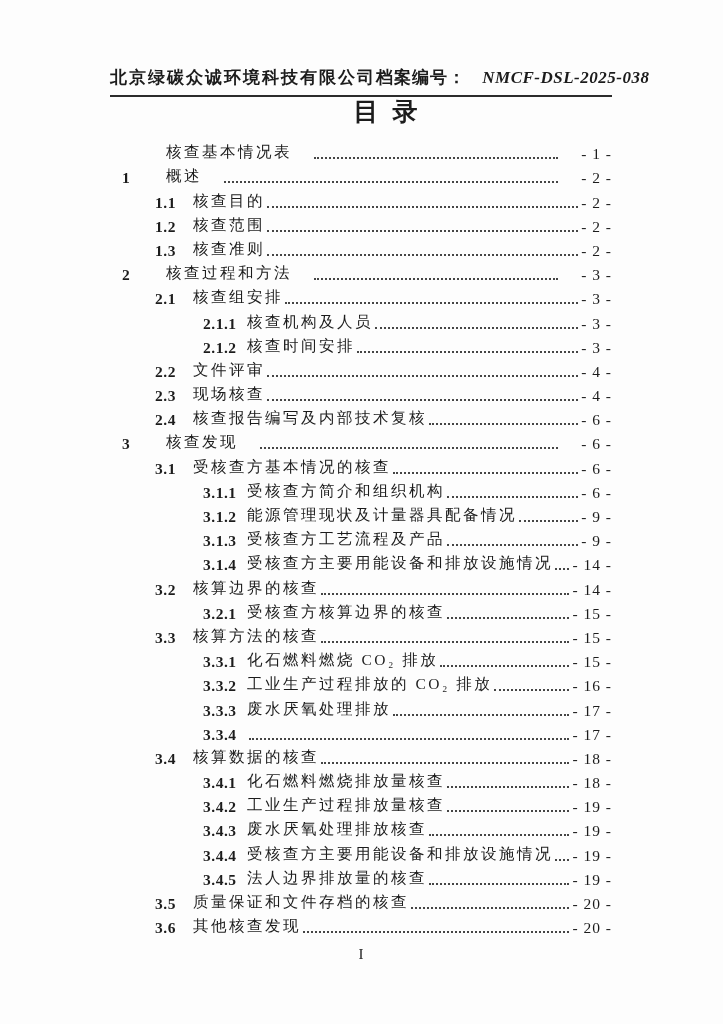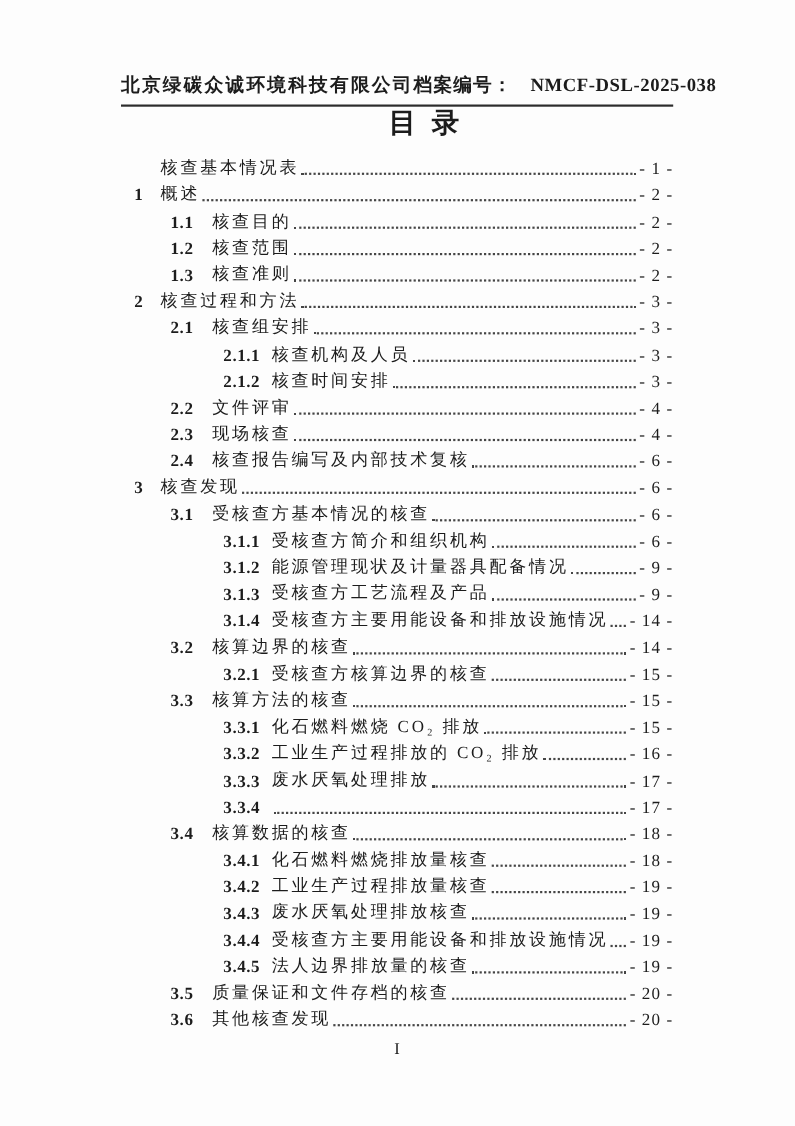--- a/index.html
+++ b/index.html
@@ -37,20 +37,21 @@
   }
   .header-archive {
     white-space: nowrap;
   }
   .header-archive .lbl {
     letter-spacing: 1px;
     margin-right: 12px;
   }
   .header-archive .val {
     letter-spacing: 0.5px;
+    font-style: italic;
   }
   
   .doc-title {
     position: absolute;
     top: 95px;
     left: 0;
     width: 723px;
     margin: 0;
     text-align: center;
     font-size: 25px;
@@ -89,21 +90,21 @@
     flex: 1 1 auto;
     border-bottom: 2px dotted #454545;
     margin: 0 3px 4px 2px;
     min-width: 10px;
   }
   .toc-row .pg {
     flex: none;
     white-space: nowrap;
     letter-spacing: 1px;
   }
-  .toc-row.lvl0 { padding-left: 12px; }
+  .toc-row.lvl0 { padding-left: 12px; gap: 20px; }
   .toc-row.lvl0 .num { width: 24px; }
   .toc-row.lvl1 { padding-left: 45px; }
   .toc-row.lvl1 .num { width: 38px; }
   .toc-row.lvl2 { padding-left: 93px; }
   .toc-row.lvl2 .num { width: 44px; }
   
   .page-footer {
     position: absolute;
     top: 946px;
     left: 110px;

